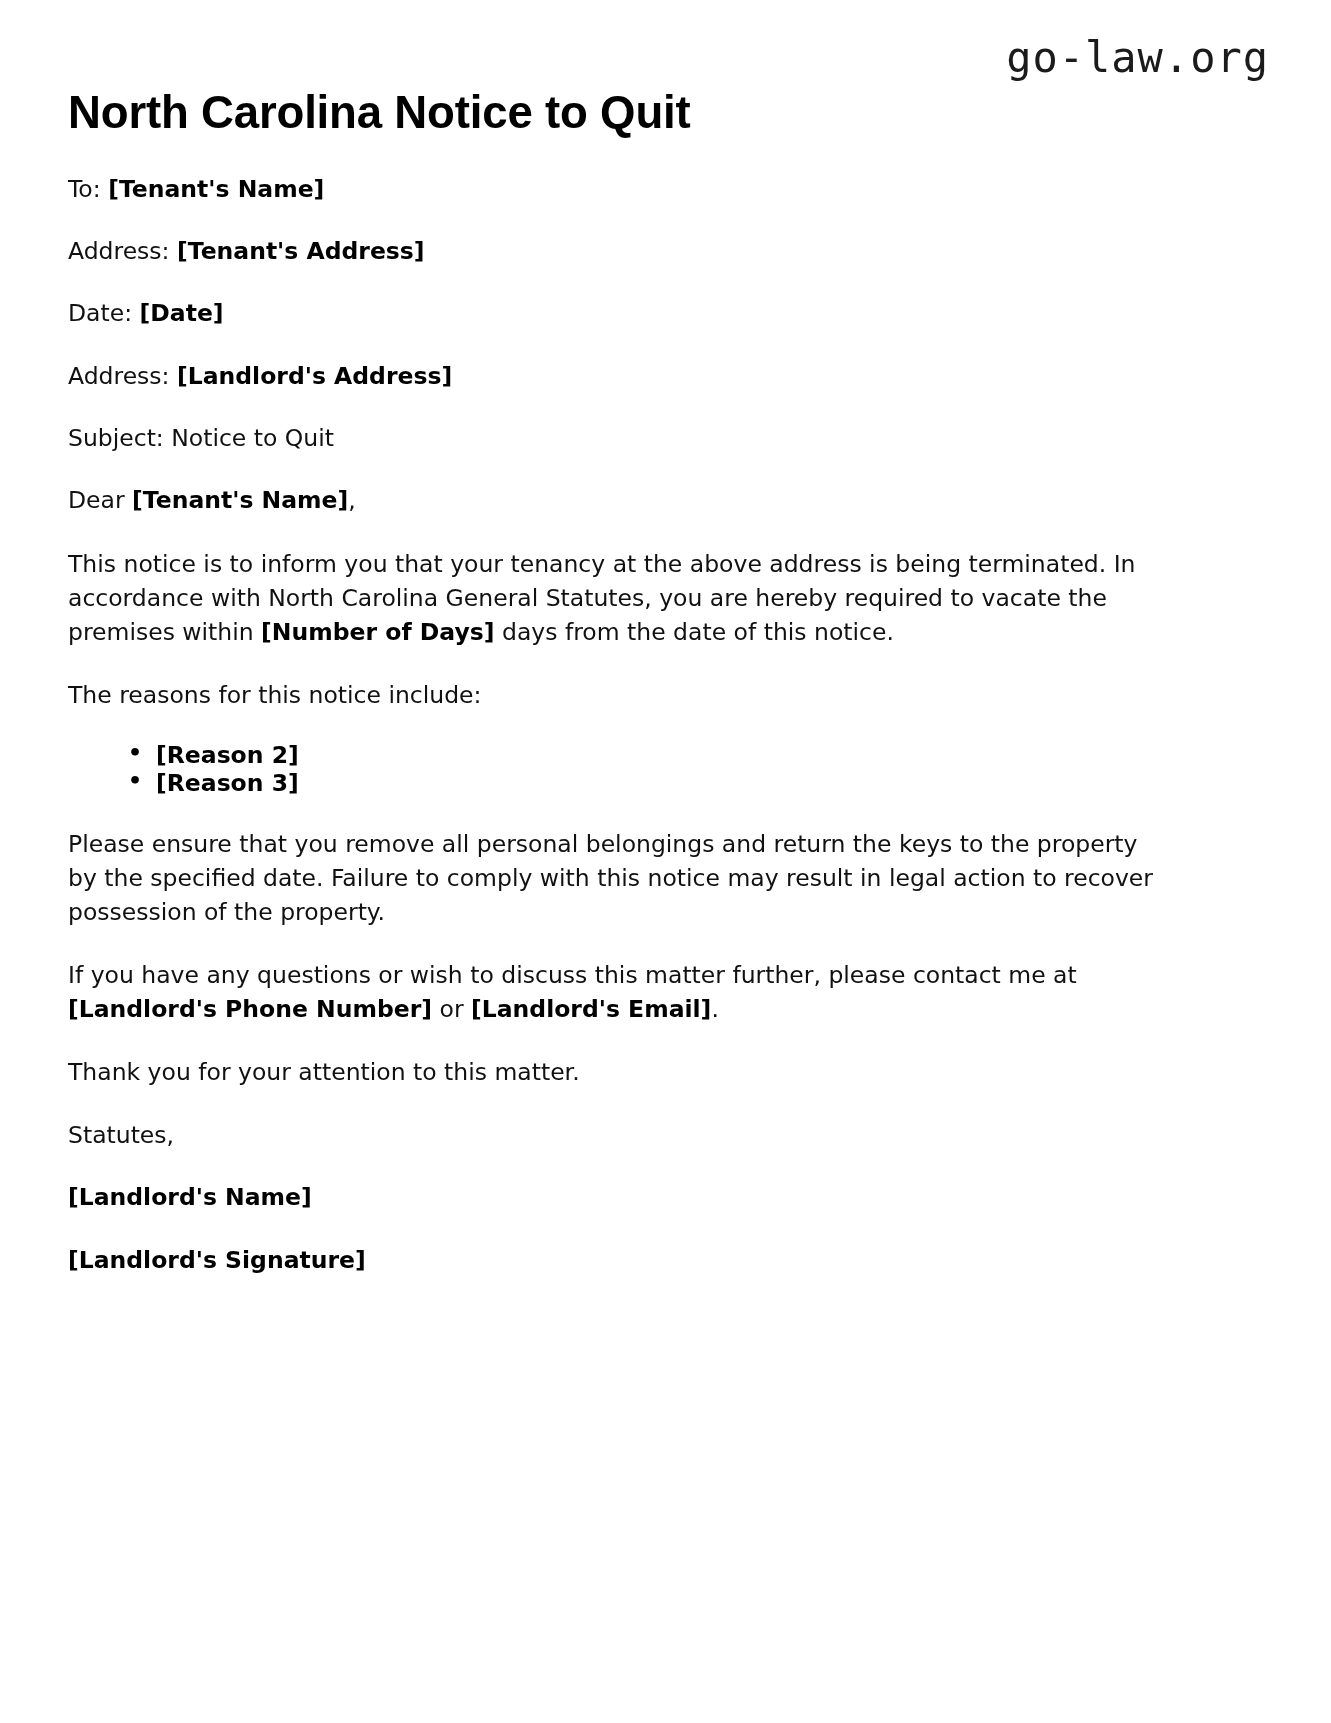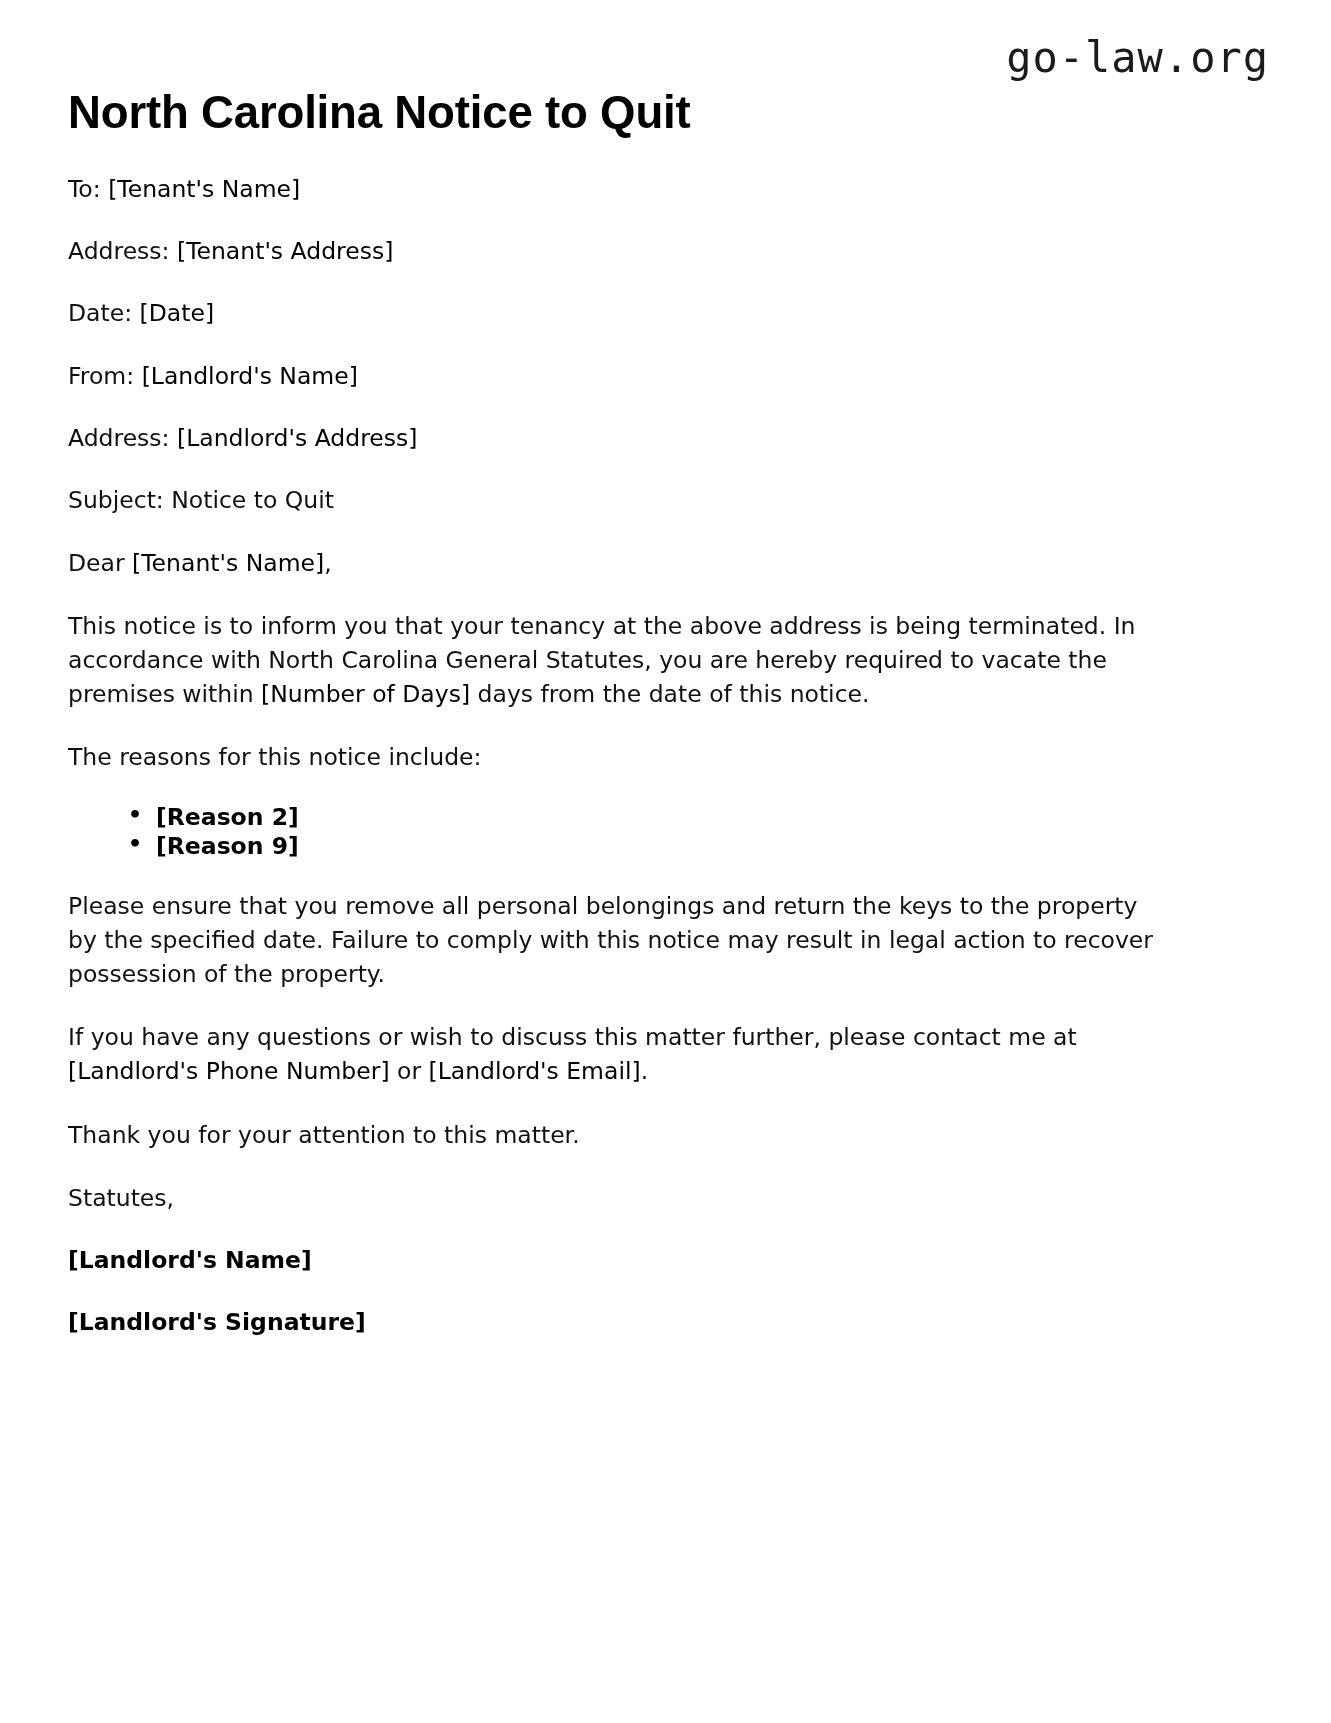--- a/index.html
+++ b/index.html
@@ -61,21 +61,21 @@
   }
   p.para {
     font-size: 23.5px;
     line-height: 1.45;
     margin: 13px 0 29px 0;
     color: #111111;
     font-weight: 400;
     text-align: left;
   }
   b, .ph {
-    font-weight: normal;
+    font-weight: bold;
     color: #000000;
   }
   ul.reasons {
     margin: 0 0 29px 0;
     padding: 0 0 0 60px;
     list-style: none;
   }
   ul.reasons li {
     font-size: 23.5px;
     line-height: 1.21;
@@ -112,35 +112,34 @@
   <div class="content">
 
     <h1 class="doc-title">North Carolina Notice to Quit</h1>
 
     <p class="line"><span>To: </span><b class="ph">[Tenant's Name]</b></p>
 
     <p class="line"><span>Address: </span><b class="ph">[Tenant's Address]</b></p>
 
     <p class="line"><span>Date: </span><b class="ph">[Date]</b></p>
 
-    <p class="line"><span>From: </span><b class="ph">[Landlord's Name]</b></p>
 
     <p class="line"><span>Address: </span><b class="ph">[Landlord's Address]</b></p>
 
     <p class="line">Subject: Notice to Quit</p>
 
     <p class="line"><span>Dear </span><b class="ph">[Tenant's Name]</b><span>,</span></p>
 
     <p class="para"><span>This notice is to inform you that your tenancy at the above address is being terminated. In accordance with North Carolina General Statutes, you are hereby required to vacate the premises within </span><b class="ph">[Number of Days]</b><span> days from the date of this notice.</span></p>
 
     <p class="para">The reasons for this notice include:</p>
 
     <ul class="reasons">
       <li>[Reason 2]</li>
-      <li>[Reason 9]</li>
+      <li>[Reason 3]</li>
     </ul>
 
     <p class="para">Please ensure that you remove all personal belongings and return the keys to the property by the specified date. Failure to comply with this notice may result in legal action to recover possession of the property.</p>
 
     <p class="para"><span>If you have any questions or wish to discuss this matter further, please contact me at </span><b class="ph">[Landlord's Phone Number]</b><span> or </span><b class="ph">[Landlord's Email]</b><span>.</span></p>
 
     <p class="para">Thank you for your attention to this matter.</p>
 
     <p class="para">Statutes,</p>
 

